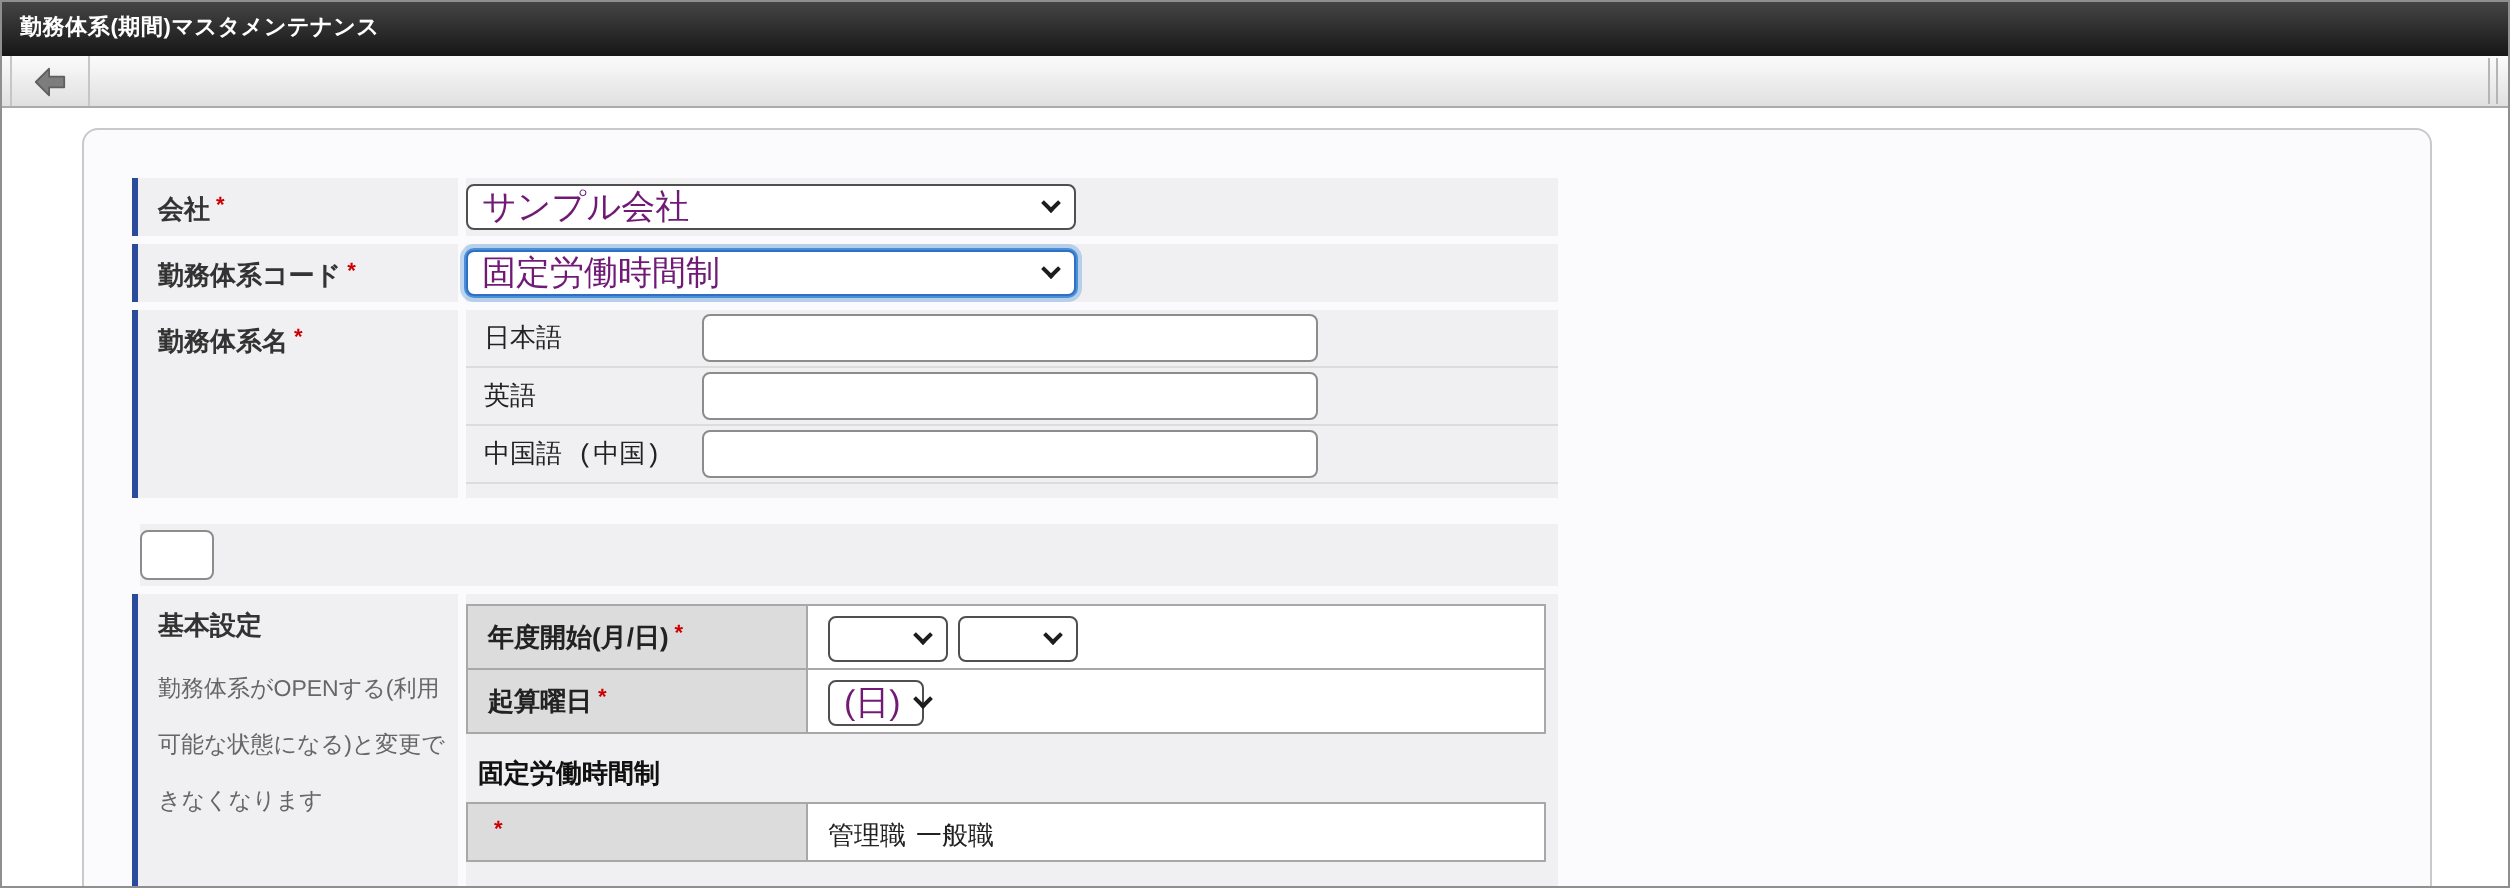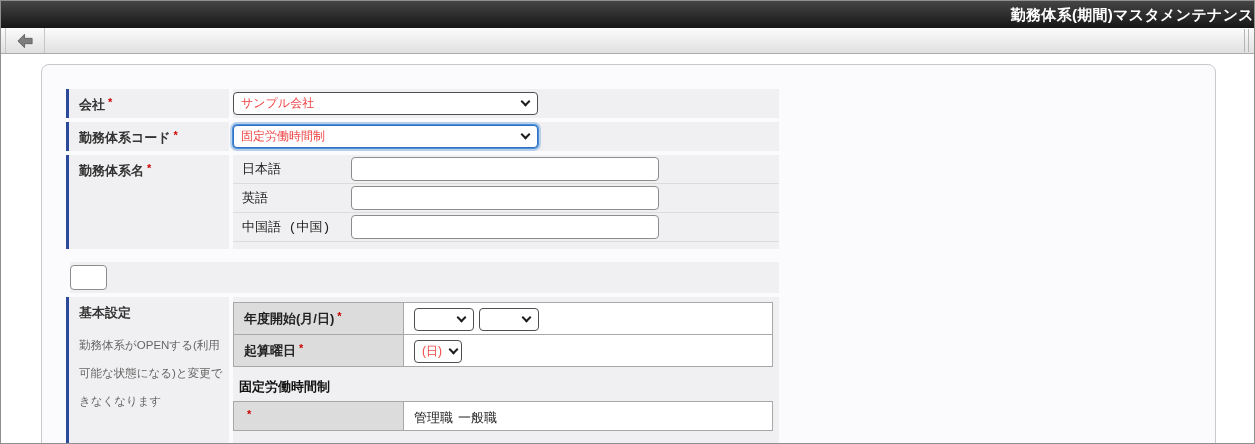--- a/index.html
+++ b/index.html
@@ -9,26 +9,25 @@
     background:#ffffff;
     border:1px solid #8f8f8f;
     overflow:hidden;
     position:relative;
   }
   
   .titlebar {
     height:27px;
     background:linear-gradient(#454545,#161616);
     color:#ffffff;
-    font-size:15px;
+    font-size:11px;
     font-weight:bold;
     line-height:27px;
     padding-left:9px;
     letter-spacing:.3px;
-    text-align:right;
   }
   
   .toolbar {
     height:26px;
     background:linear-gradient(#fbfbfb,#e0e0e0);
     border-bottom:1px solid #ababab;
     display:flex;
     align-items:stretch;
     position:relative;
   }
@@ -67,21 +66,21 @@
   .fgap { width:4px; flex:0 0 4px; }
   .ffield {
     flex:1; background:#f0f0f2;
     padding:3px 0; display:flex; align-items:center;
   }
   .req { color:#cc0000; font-size:11px; margin-left:3px; position:relative; top:-3px; font-weight:bold; }
   
   .sel {
     display:inline-flex; align-items:center; justify-content:space-between;
     background:#ffffff; border:1px solid #4f4f4f; border-radius:4px;
-    height:23px; padding:0 7px; font-size:12px; color:#ef4444; cursor:default;
+    height:23px; padding:0 7px; font-size:17px; color:#701a75; cursor:default;
   }
   .chev {
     width:7px; height:7px; flex:0 0 7px;
     border-right:2px solid #1d1d1d; border-bottom:2px solid #1d1d1d;
     transform:rotate(45deg); margin:-4px 1px 0 8px;
   }
   .sel.w305 { width:305px; }
   .sel.w60  { width:60px; }
   .sel.w48  { width:48px; }
   .sel.focused {

